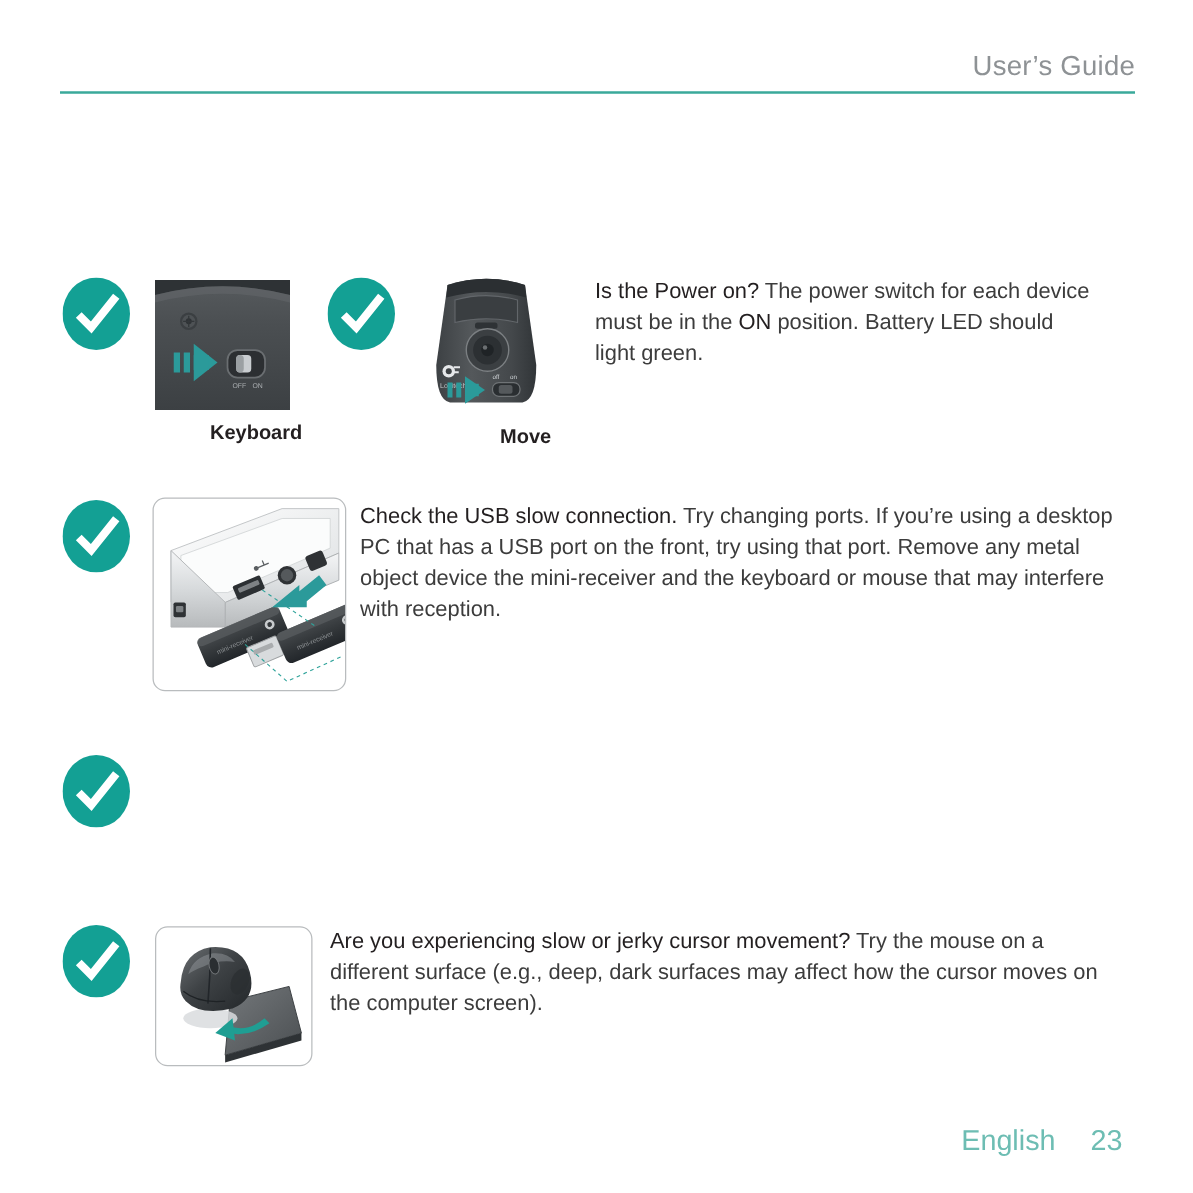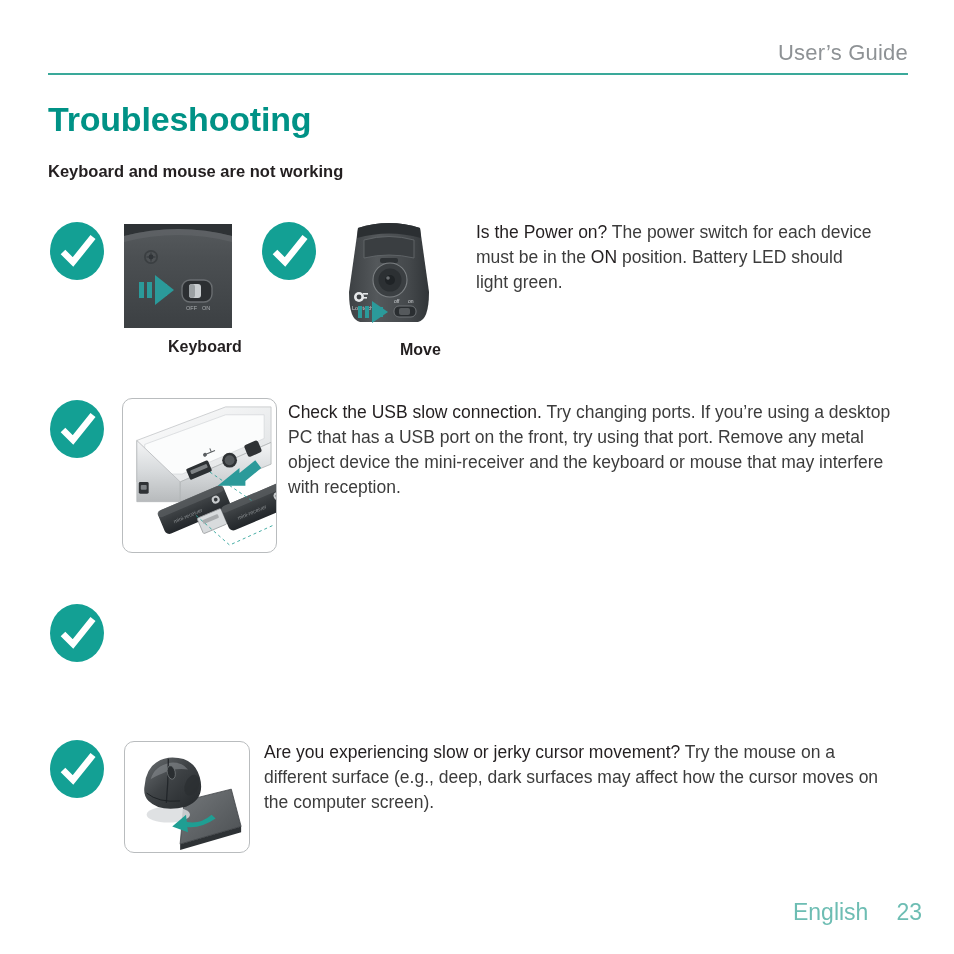--- a/index.html
+++ b/index.html
@@ -107,40 +107,38 @@
     border-radius: 10px;
     background: #ffffff;
     box-sizing: border-box;
   }
 
   .fig svg { display: block; width: 100%; height: 100%; }
 
   
   .footer {
     position: absolute;
-    right: 32px;
+    right: 56px;
     bottom: 28px;
     font-size: 23px;
     color: #6dbdb3;
     white-space: nowrap;
   }
   .footer .lang { margin-right: 28px; }
 </style>
 </head>
 <body>
 
 <div class="page">
 
   <div class="header">
     <div class="header-title">User’s Guide</div>
     <div class="header-rule"></div>
   </div>
 
-  <div class="page-title">Troubleshooting</div>
-  <div class="subtitle">Keyboard and mouse are not working</div>
 
   <div class="check" style="left:50px; top:222px;">
     <svg viewBox="0 0 54 58">
       <ellipse cx="27" cy="29" rx="27" ry="29" fill="#13a094"></ellipse>
       <path d="M13 30 L23 40 L43 15" fill="none" stroke="#ffffff" stroke-width="6.5" stroke-linecap="butt" stroke-linejoin="miter"></path>
     </svg>
   </div>
 
   <div class="fig" style="left:124px; top:224px; width:108px; height:104px;">
     <svg viewBox="0 0 108 104" preserveAspectRatio="none">

